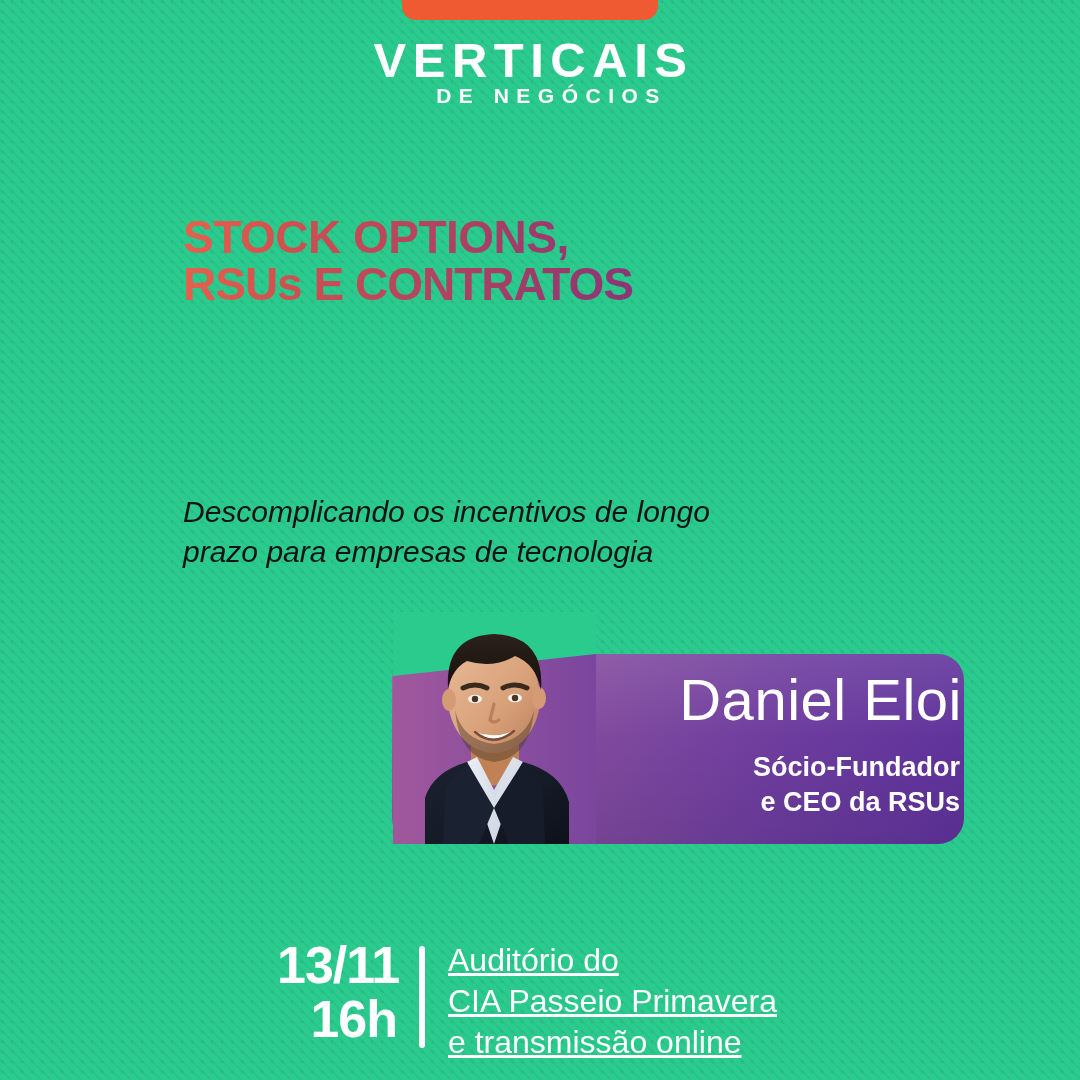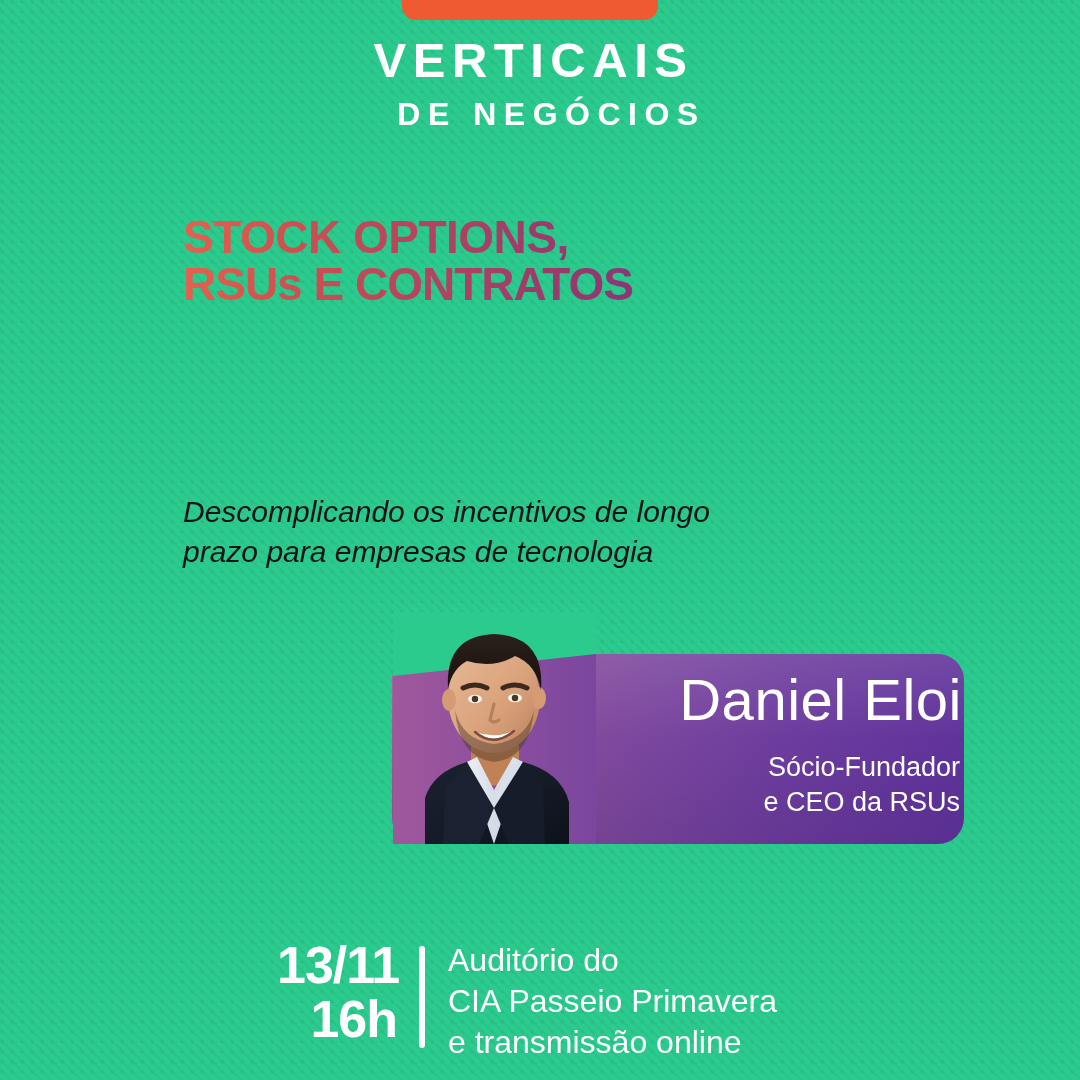--- a/index.html
+++ b/index.html
@@ -33,22 +33,22 @@
   
   #brand{
     position:absolute;left:0;right:13px;top:36px;text-align:center;
     color:#ffffff;
   }
   #brand .main{
     font-size:49px;font-weight:bold;letter-spacing:6.5px;line-height:1;
     display:block;
   }
   #brand .sub{
-    font-size:32px;font-weight:bold;letter-spacing:7.5px;line-height:1;
-    display:block;margin-top:13px;padding-left:36px;
+    font-size:21px;font-weight:bold;letter-spacing:7.5px;line-height:1;
+    display:block;margin-top:0;padding-left:36px;
   }
 
   
   #headline{
     position:absolute;left:183px;top:214px;width:760px;
     font-size:46px;font-weight:bold;line-height:1.02;letter-spacing:-0.5px;
   }
   #headline .hl{
     display:block;
     background-image:linear-gradient(100deg,#E8614E 0%,#D0504F 14%,#B34360 33%,#96386F 52%,#7A3185 72%,#5E2C93 92%);
@@ -80,21 +80,21 @@
     position:absolute;left:392px;top:654px;width:572px;height:190px;
     padding:16px;
   }
   #speaker-name{
     position:absolute;right:34px;top:12px;
     color:#ffffff;font-size:58px;font-weight:normal;letter-spacing:.5px;
     white-space:nowrap;text-align:right;
   }
   #speaker-role{
     position:absolute;right:36px;top:96px;
-    color:#ffffff;font-size:27px;line-height:1.28;text-align:right;font-weight:normal;
+    color:#ffffff;font-size:27px;line-height:1.28;text-align:right;font-weight:bold;
   }
   #speaker-role span{display:block;}
 
   
   #photo{
     position:absolute;left:393px;top:612px;width:203px;height:232px;
     overflow:hidden;
   }
   #photo svg{display:block;width:203px;height:232px;}
 
@@ -105,21 +105,21 @@
     color:#ffffff;font-size:52px;font-weight:bold;line-height:1.04;
     text-align:right;letter-spacing:-1px;
   }
   #date-block span{display:block;}
   #footer-divider{
     position:absolute;left:419px;top:946px;width:6px;height:102px;
     background:#ffffff;border-radius:3px;
   }
   #venue-block{
     position:absolute;left:448px;top:940px;width:420px;
-    color:#ffffff;font-size:32px;line-height:1.28;font-weight:normal;
+    color:#ffffff;font-size:32px;line-height:1.28;font-weight:normal;text-decoration:underline;
   }
   #venue-block span{display:block;}
 </style>
 </head>
 <body>
 
 <div id="poster">
 
   <div id="texture"></div>
 

